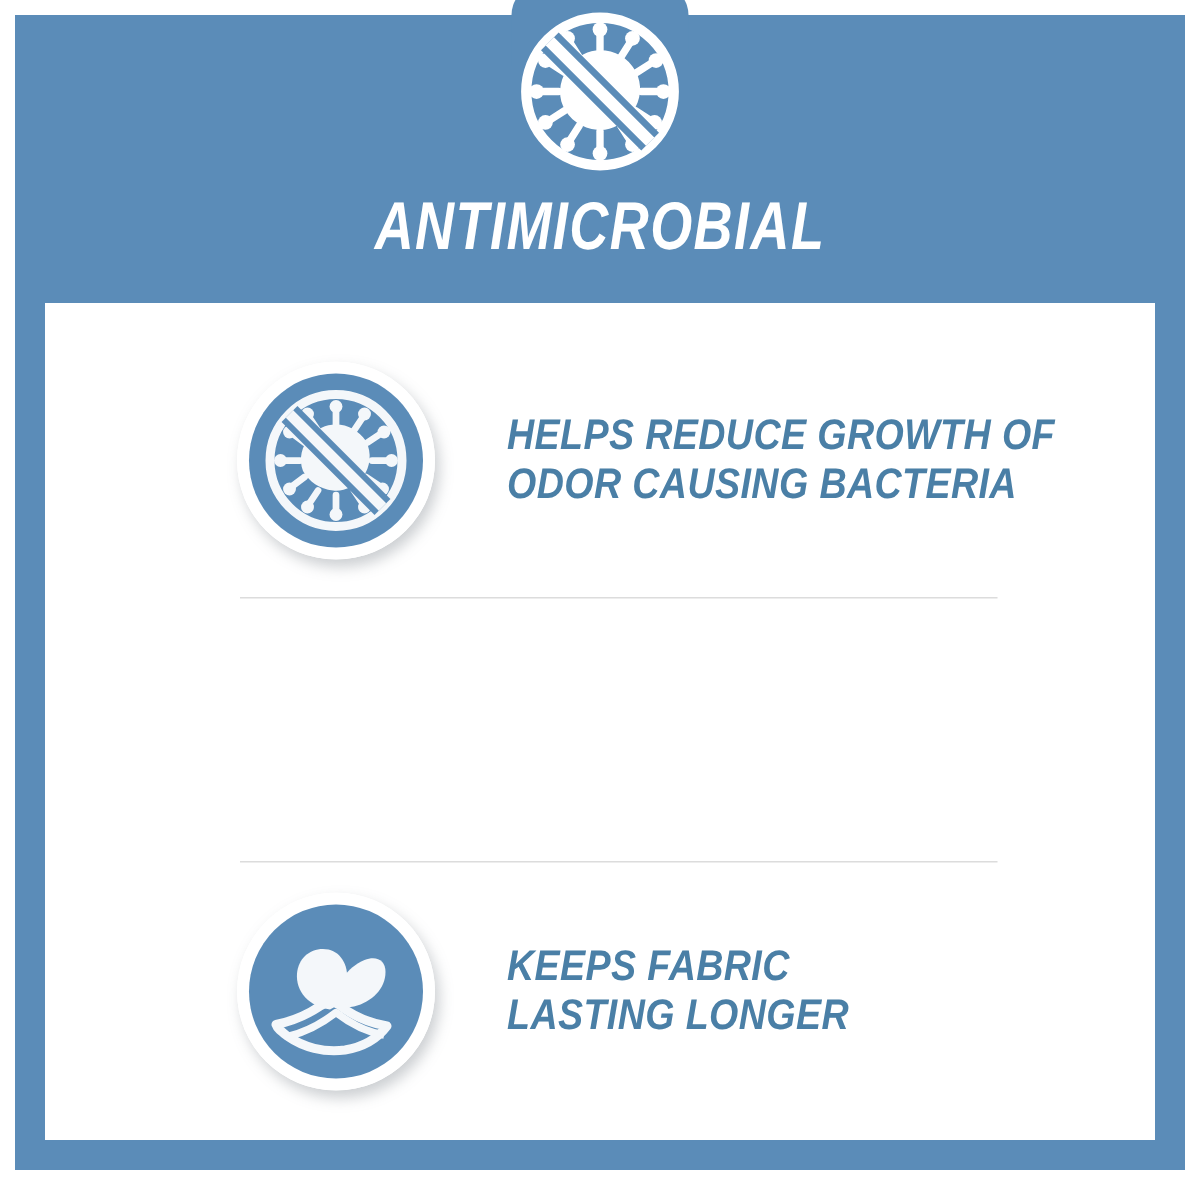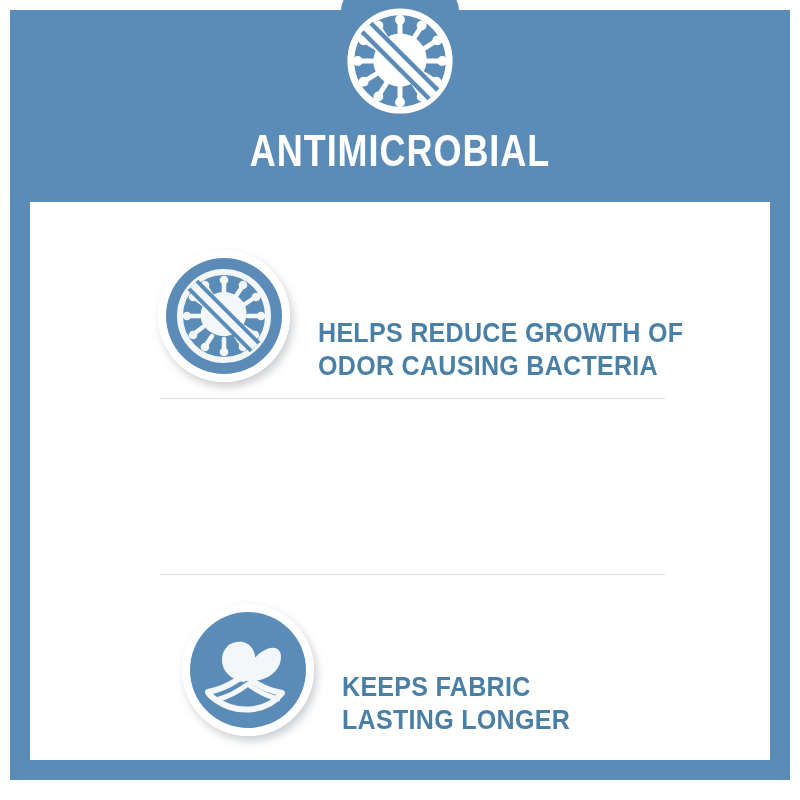--- a/index.html
+++ b/index.html
@@ -13,20 +13,21 @@
     font-family: "Liberation Sans", sans-serif;
     -webkit-font-smoothing: antialiased;
   }
 
   .infographic {
     position: relative;
     width: 800px;
     height: 800px;
     background: #ffffff;
     overflow: hidden;
+    font-style: italic;
   }
 
   
   .frame {
     position: absolute;
     left: 10px;
     top: 10px;
     width: 780px;
     height: 770px;
     background: #5b8cb8;
@@ -97,25 +98,26 @@
     width: 740px;
     height: 558px;
   }
 
   .row {
     position: absolute;
     left: 0;
     width: 740px;
     height: 150px;
     display: flex;
-    align-items: flex-end;
+    align-items: center;
+    gap: 20px;
   }
   .row-1 { top: 30px; }
   .row-2 { top: 208px; }
-  .row-3 { top: 384px; padding-left: 24px; }
+  .row-3 { top: 384px; }
 
   .row-icon-wrap {
     position: relative;
     width: 132px;
     height: 132px;
     margin-left: 128px;
     flex: none;
   }
   .row-icon-shadow {
     position: absolute;

